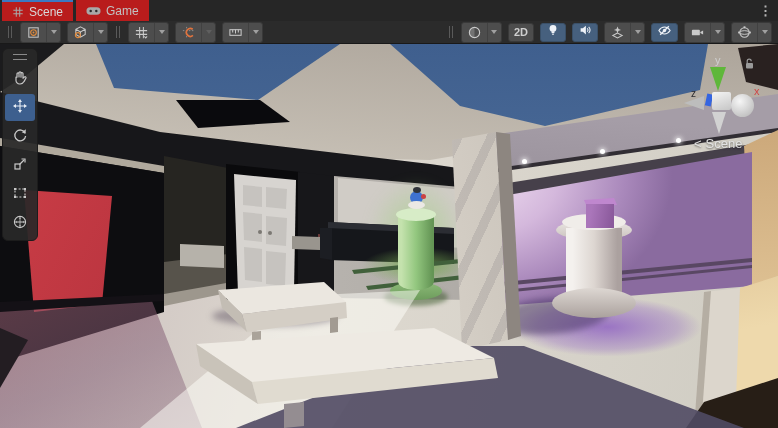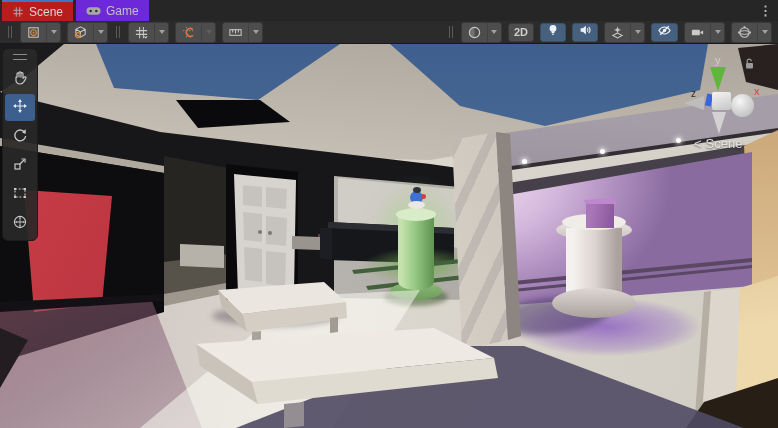--- a/index.html
+++ b/index.html
@@ -53,21 +53,21 @@
 
   <div class="tabbar">
     <div class="tab active" style="left:2px;">
       <span class="ticon">
         <svg width="12" height="12" viewBox="0 0 14 14">
             <path d="M1.5 5h11M1.5 9h11M5 1.5v11M9 1.5v11" stroke="#a8a8a8" stroke-width="1.2" fill="none"></path>
           </svg>
       </span>
       <span>Scene</span>
     </div>
-    <div class="tab" style="left:76px;background:#6d28d9;">
+    <div class="tab" style="left:76px;background:#b91c1c;">
       <span class="ticon">
         <svg width="15" height="10" viewBox="0 0 16 10">
             <rect x="0.5" y="1" width="15" height="8" rx="4" fill="#a8a8a8"></rect>
             <circle cx="5" cy="5" r="1.3" fill="#2b2b2b"></circle>
             <circle cx="11" cy="5" r="1.3" fill="#2b2b2b"></circle>
           </svg>
       </span>
       <span>Game</span>
     </div>
     <div class="kebab">⋮</div>

